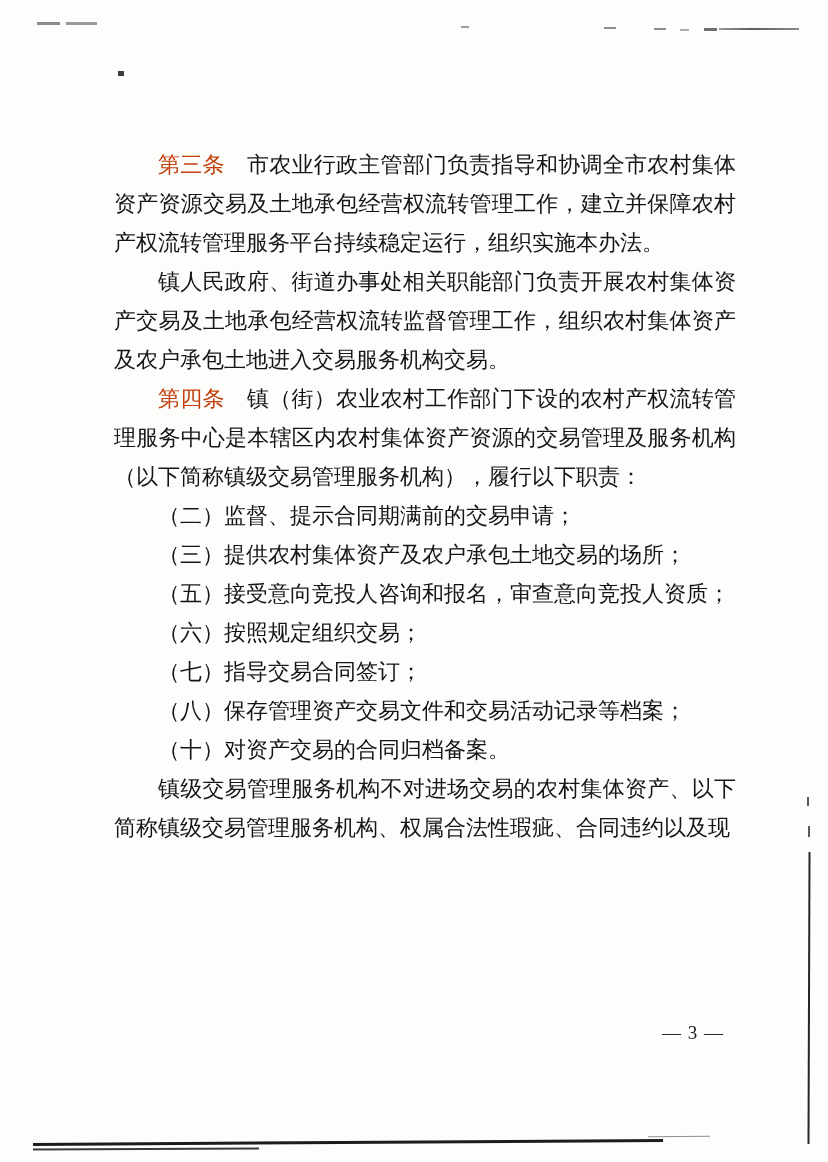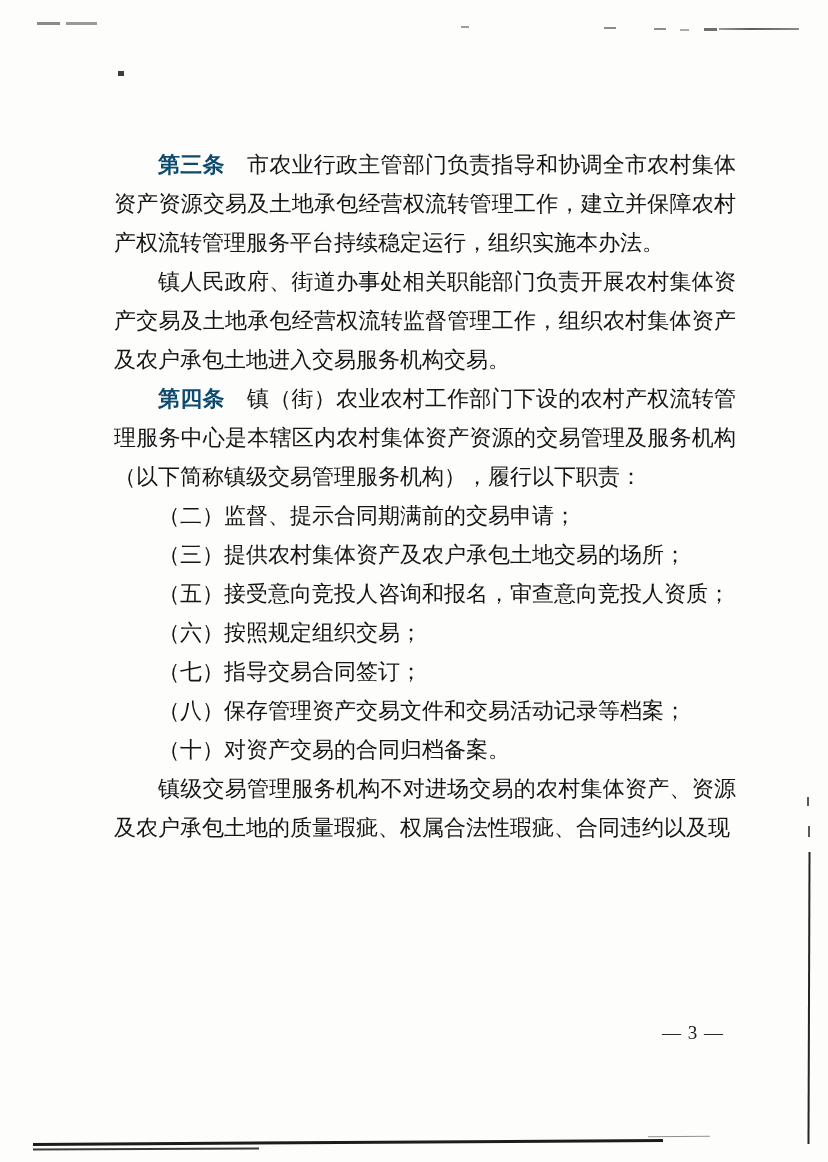--- a/index.html
+++ b/index.html
@@ -22,22 +22,22 @@
     color: #151515;
     font-size: 22px;
     line-height: 39px;
     text-align: justify;
   }
   .doc-body p {
     margin: 0;
     text-indent: 2em;
   }
   .term {
-    font-weight: 700;
-    color: #0c4a6e;
+    font-weight: 400;
+    color: #c2410c;
     margin-top: 44px;
   }
   .page-number {
     position: absolute;
     left: 648px;
     top: 1022px;
     width: 90px;
     text-align: center;
     font-size: 19px;
     letter-spacing: 1px;
@@ -90,16 +90,16 @@
   <p><span class="term">第三条</span><span>　市农业行政主管部门负责指导和协调全市农村集体资产资源交易及土地承包经营权流转管理工作，建立并保障农村产权流转管理服务平台持续稳定运行，组织实施本办法。</span></p>
   <p><span>镇人民政府、街道办事处相关职能部门负责开展农村集体资产交易及土地承包经营权流转监督管理工作，组织农村集体资产及农户承包土地进入交易服务机构交易。</span></p>
   <p><span class="term">第四条</span><span>　镇（街）农业农村工作部门下设的农村产权流转管理服务中心是本辖区内农村集体资产资源的交易管理及服务机构（以下简称镇级交易管理服务机构），履行以下职责：</span></p>
   <p><span>（二）监督、提示合同期满前的交易申请；</span></p>
   <p><span>（三）提供农村集体资产及农户承包土地交易的场所；</span></p>
   <p><span>（五）接受意向竞投人咨询和报名，审查意向竞投人资质；</span></p>
   <p><span>（六）按照规定组织交易；</span></p>
   <p><span>（七）指导交易合同签订；</span></p>
   <p><span>（八）保存管理资产交易文件和交易活动记录等档案；</span></p>
   <p><span>（十）对资产交易的合同归档备案。</span></p>
-  <p><span>镇级交易管理服务机构不对进场交易的农村集体资产、资源及农户承包土地的质量瑕疵、权属合法性瑕疵、合同违约以及现</span></p>
+  <p><span>镇级交易管理服务机构不对进场交易的农村集体资产、以下简称镇级交易管理服务机构、权属合法性瑕疵、合同违约以及现</span></p>
 </div>
 
 <div class="page-number">— 3 —</div>
 
 </body></html>

